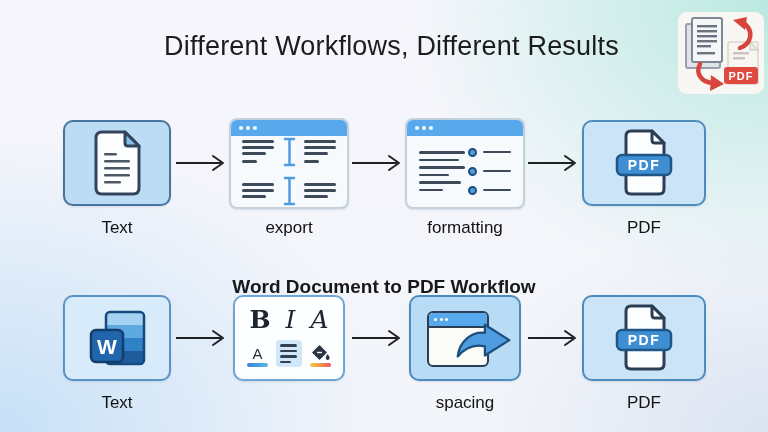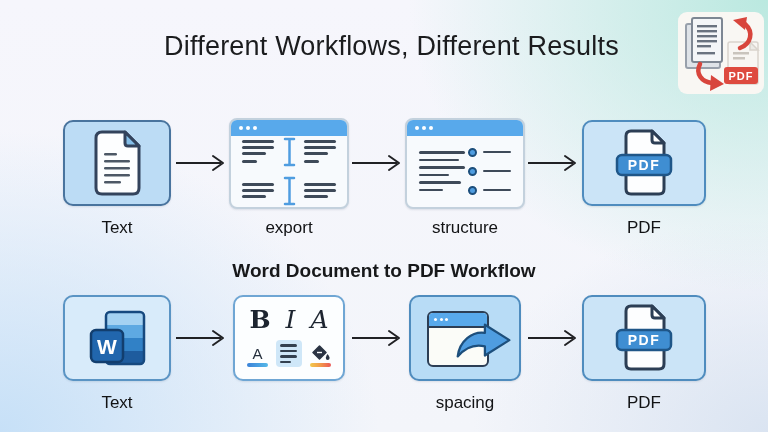--- a/index.html
+++ b/index.html
@@ -10,21 +10,21 @@
       radial-gradient(90% 130% at 100% 0%, rgba(183,232,222,.95) 0%, rgba(183,232,222,0) 52%),
       radial-gradient(85% 120% at 0% 100%, rgba(196,223,247,.95) 0%, rgba(196,223,247,0) 58%),
       radial-gradient(70% 90% at 100% 100%, rgba(214,225,240,.85) 0%, rgba(214,225,240,0) 55%),
       linear-gradient(#f6f6fc,#f3f5fa);
   }
   .page-title{position:absolute;top:31px;left:15px;right:0;text-align:center;
     font-size:27px;font-weight:400;letter-spacing:.2px;color:#1b1c1e;}
   .wf-heading{position:absolute;left:0;right:0;text-align:center;
     font-size:19px;font-weight:600;color:#17181a;}
   .wf-heading.h1{top:89px}
-  .wf-heading.h2{top:260px}
+  .wf-heading.h2{top:276px}
   .flow-row{position:absolute;left:0;right:0;display:flex;justify-content:center;align-items:flex-start;}
   .flow-row.r1{top:116px}
   .flow-row.r2{top:291px}
   .cell{display:flex;flex-direction:column;align-items:center;}
   .c1{width:112px}.c2{width:120px}.c3{width:120px}.c4{width:126px}
   .boxholder{height:94px;display:flex;align-items:center;justify-content:center;}
   .step-label{margin-top:8px;font-size:17px;font-weight:500;color:#121315;}
   .arrow-cell{width:56px;height:94px;display:flex;align-items:center;justify-content:center;}
   
   .box{border-radius:10px;box-sizing:border-box;box-shadow:0 1px 2px rgba(30,60,90,.12);
@@ -218,21 +218,21 @@
                   <div class="ln" style="width:28px"></div>
                 </div>
               <div class="st-item">
                   <span class="blt"></span>
                   <div class="ln" style="width:28px"></div>
                 </div>
             </div>
           </div>
         </div>
       </div>
-      <div class="step-label">structure</div>
+      <div class="step-label">formatting</div>
     </div>
 
     <div class="arrow-cell">
       <svg class="arrow-svg" width="52" height="20" viewBox="0 0 52 20">
         <line x1="1" y1="10" x2="46" y2="10" stroke="#202124" stroke-width="2"></line>
         <path d="M38 3 L48 10 L38 17" fill="none" stroke="#202124" stroke-width="2" stroke-linecap="round" stroke-linejoin="round"></path>
       </svg>
     </div>
 
     <div class="cell c4">

